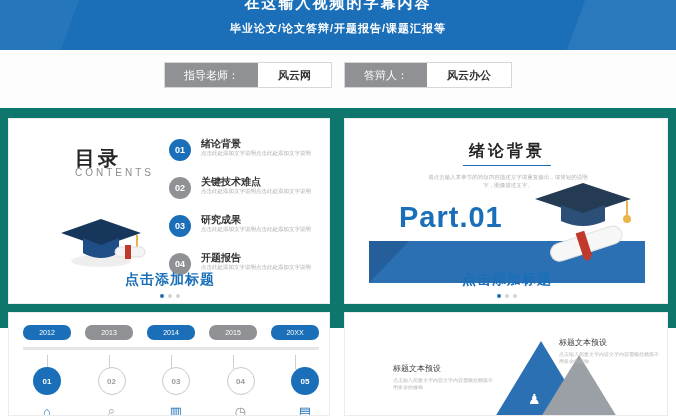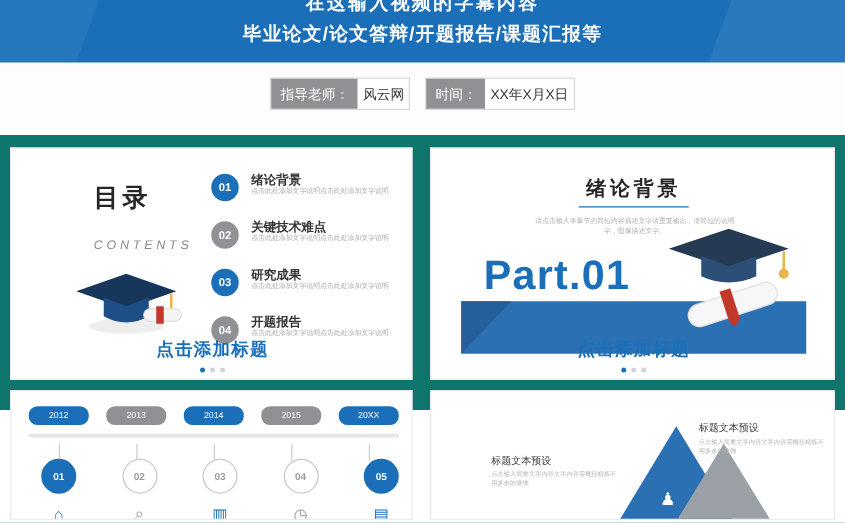--- a/index.html
+++ b/index.html
@@ -17,21 +17,21 @@
     background: #1b6fb8;
     overflow: hidden;
   }
   .banner-title {
     position: absolute; left: 0; top: -6px; width: 676px;
     text-align: center; color: #ffffff; font-size: 15px; font-weight: bold;
     letter-spacing: 2px; line-height: 18px;
   }
   .banner-sub {
     position: absolute; left: 0; top: 18px; width: 676px;
-    text-align: center; color: #ffffff; font-size: 15px; font-weight: bold;
+    text-align: center; color: #ffffff; font-size: 11px; font-weight: bold;
     letter-spacing: 1px; line-height: 20px;
   }
   .banner-deco {
     position: absolute; right: -30px; top: -20px; width: 130px; height: 90px;
     background: rgba(255,255,255,0.07); transform: skewX(-20deg);
   }
   .banner-deco2 {
     position: absolute; left: -40px; top: -20px; width: 110px; height: 90px;
     background: rgba(255,255,255,0.05); transform: skewX(-20deg);
   }
@@ -44,39 +44,39 @@
   .info-row {
     position: absolute; left: 0; top: 12px; width: 676px;
     display: flex; justify-content: center; align-items: center; gap: 0px;
   }
   .info-chip {
     display: flex; align-items: stretch; height: 26px;
     border: 1px solid #d8d8d8; background: #ffffff; margin: 0 6px;
   }
   .info-key {
     background: #8f9194; color: #ffffff; font-size: 11px;
-    padding: 0 7px; display: flex; align-items: center; white-space: nowrap;
+    padding: 0 19px; display: flex; align-items: center; white-space: nowrap;
   }
   .info-val {
-    color: #333333; font-size: 11px; font-weight: normal;
-    padding: 0 4px; display: flex; align-items: center; white-space: nowrap; text-align: right;
+    color: #333333; font-size: 11px; font-weight: bold;
+    padding: 0 20px; display: flex; align-items: center; white-space: nowrap; text-align: right;
   }
 
   
   .slide-left {
     position: absolute; left: 8px; top: 118px; width: 322px; height: 186px;
     background: #ffffff; border: 1px solid #ececec;
   }
   .toc-title {
     position: absolute; left: 66px; top: 26px;
     font-size: 20px; font-weight: bold; color: #262626; letter-spacing: 3px;
   }
   .toc-sub {
-    position: absolute; left: 66px; top: 72px;
-    font-size: 10px; color: #8b8b8b; letter-spacing: 3px; font-style: italic;
+    position: absolute; left: 66px; top: 48px;
+    font-size: 10px; color: #8b8b8b; letter-spacing: 3px;
   }
   .cap-left {
     position: absolute; left: 48px; top: 92px; width: 96px; height: 62px;
   }
   .toc-list { position: absolute; left: 160px; top: 18px; width: 150px; }
   .toc-item { position: relative; height: 34px; margin-bottom: 4px; }
   .toc-num {
     position: absolute; left: 0; top: 2px; width: 22px; height: 22px;
     border-radius: 50%; background: #1b6fb8; color: #fff;
     font-size: 9px; font-weight: bold;
@@ -109,22 +109,22 @@
     font-size: 16px; font-weight: bold; color: #262626; letter-spacing: 3px;
   }
   .part-rule {
     position: absolute; left: 118px; top: 46px; width: 88px; height: 1px; background: #1b6fb8;
   }
   .part-desc {
     position: absolute; left: 78px; top: 54px; width: 170px;
     font-size: 5.5px; color: #b0b0b0; line-height: 8px; text-align: center;
   }
   .part-big {
-    position: absolute; left: 42px; top: 82px;
-    font-size: 33px; font-weight: bold; color: #1b6fb8; letter-spacing: 1px;
+    position: absolute; left: 54px; top: 82px;
+    font-size: 29px; font-weight: bold; color: #1b6fb8; letter-spacing: 1px;
   }
   .blue-block {
     position: absolute; left: 24px; top: 122px; width: 276px; height: 42px;
     background: #2a70b3;
   }
   .blue-block-tri {
     position: absolute; left: 0; top: 0; width: 0; height: 0;
     border-top: 42px solid #255f9b; border-right: 40px solid transparent;
   }
   .cap-right { position: absolute; right: 18px; top: 62px; width: 118px; height: 86px; }
@@ -205,25 +205,25 @@
   </div>
 
   <div class="infobar">
     <div class="info-row">
 
       <div class="info-chip">
         <span class="info-key">指导老师：</span>
         <span class="info-val">风云网</span>
       </div>
 
-
       <div class="info-chip">
-        <span class="info-key">时间：</span>
-        <span class="info-val">XX年X月X日</span>
-      </div>
+        <span class="info-key">答辩人：</span>
+        <span class="info-val">风云办公</span>
+      </div>
+
 
     </div>
   </div>
 
   <div class="slide-left">
     <div class="toc-title">目录</div>
     <div class="toc-sub">CONTENTS</div>
 
     <div class="cap-left">
       <svg width="96" height="62" viewBox="0 0 96 62">

